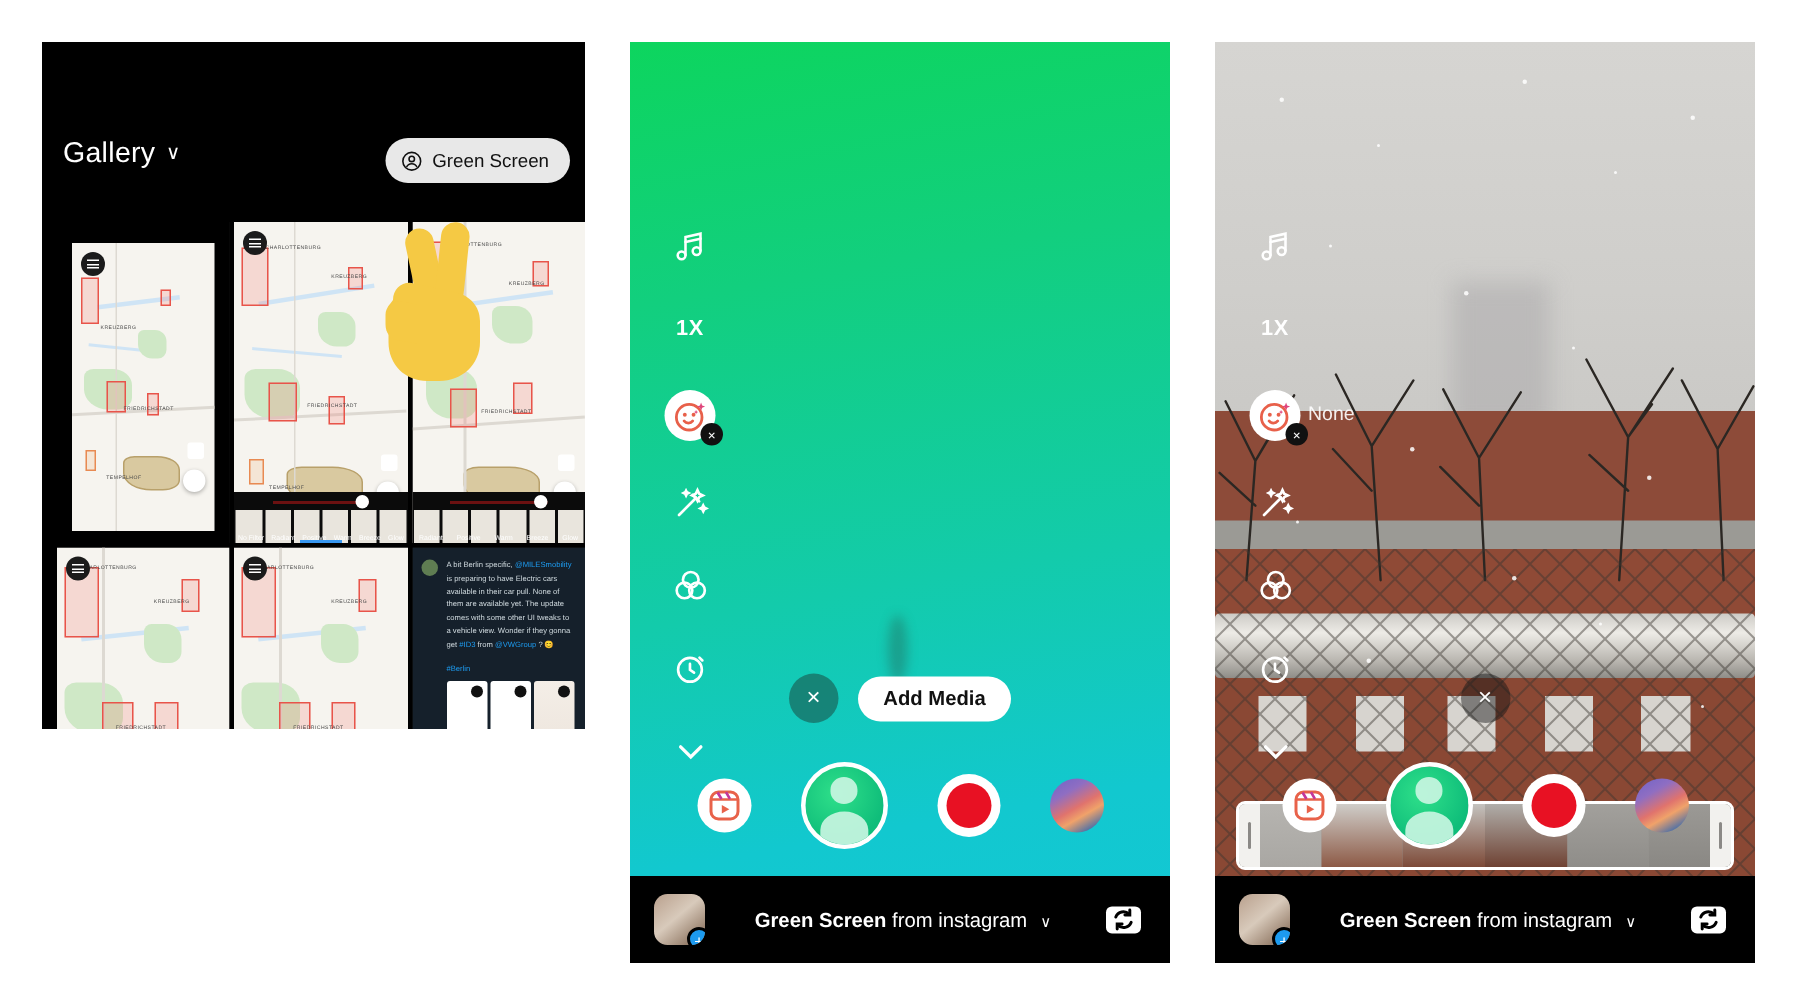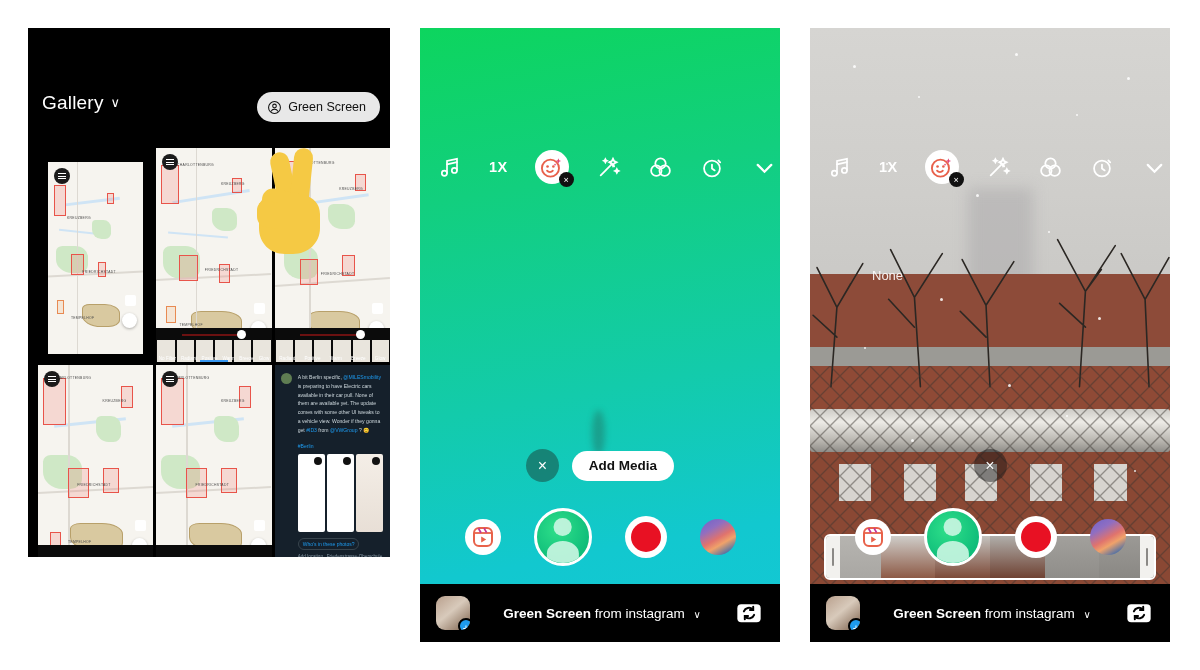--- a/index.html
+++ b/index.html
@@ -5,21 +5,21 @@
   * { box-sizing: border-box; margin:0; padding:0; }
   html,body { width:1200px; height:670px; background:#ffffff; overflow:hidden; }
   body { font-family:"Liberation Sans", sans-serif; }
 
   .stage { position:relative; width:1200px; height:670px; background:#fff; }
 
   
   .phone { position:absolute; overflow:hidden; }
 
   
-  #panel-gallery { left:28px; top:28px; width:362px; height:529px; background:#000; }
+  #panel-gallery { left:28px; top:28px; width:362px; height:458px; background:#000; }
   .gal-topbar { position:absolute; left:0; top:60px; width:100%; height:52px; }
   .gal-title { position:absolute; left:14px; top:64px; color:#fff; font-size:19px; letter-spacing:.2px; }
   .gal-caret { display:inline-block; margin-left:7px; font-size:13px; vertical-align:2px; }
   .gs-pill { position:absolute; right:10px; top:64px; height:30px; padding:0 14px 0 10px;
              background:#e8e8e8; border-radius:16px; display:flex; align-items:center; gap:6px;
              color:#111; font-size:12.5px; }
   .gs-pill svg { display:block; }
 
   .grid { position:absolute; left:10px; top:120px; width:352px; height:520px;
           display:grid; grid-template-columns:repeat(3,1fr); grid-auto-rows:214px; gap:3px; }
@@ -64,21 +64,21 @@
 
   .skyshot { position:absolute; inset:0; background:linear-gradient(#b9d4e8,#dfeaf2 55%,#f2f5f7); }
   .skybar { position:absolute; left:6px; right:6px; top:18px; height:22px; background:rgba(120,125,128,.75); border-radius:2px;
             display:flex; align-items:center; color:#e8e8e8; font-size:5px; padding:0 6px; gap:6px; }
   .skyline { position:absolute; left:6px; right:6px; top:12px; height:1.5px; background:#cfd3d6; }
 
   
   .hand { position:absolute; left:210px; top:118px; width:92px; height:120px; pointer-events:none; }
 
   
-  .sidebar { position:absolute; left:18px; top:122px; width:44px; display:flex; flex-direction:row; gap:27px; align-items:center; }
+  .sidebar { position:absolute; left:18px; top:122px; width:44px; display:flex; flex-direction:column; gap:27px; align-items:center; }
   .sb-item { width:28px; height:28px; display:flex; align-items:center; justify-content:center; color:#fff; }
   .sb-item svg { display:block; }
   .zoomtxt { color:#fff; font-size:14.5px; font-weight:700; letter-spacing:.4px; }
   .eff-wrap { position:relative; width:34px; height:34px; }
   .eff-circle { width:34px; height:34px; border-radius:50%; background:#fff; display:flex; align-items:center; justify-content:center; }
   .eff-x { position:absolute; right:-5px; bottom:-3px; width:15px; height:15px; border-radius:50%; background:#111;
            color:#fff; font-size:9px; display:flex; align-items:center; justify-content:center; }
 
   .hint { position:absolute; left:0; right:0; top:246px; text-align:center; color:#fff;
           font-size:21px; line-height:1.32; padding:0 48px; }

